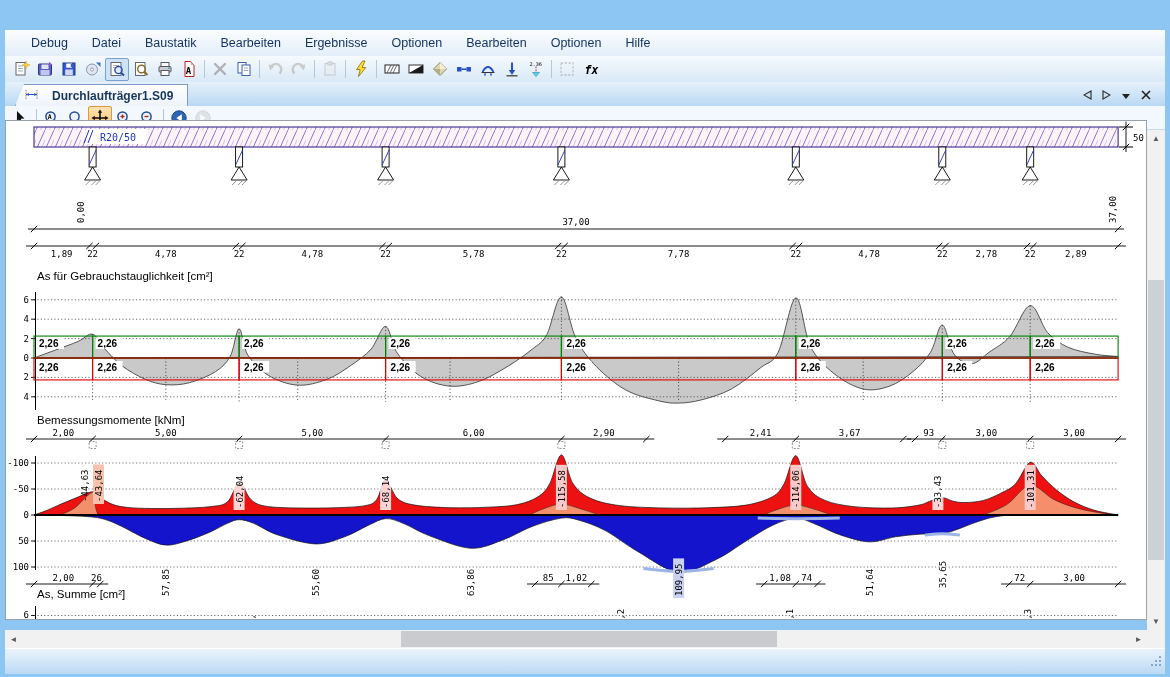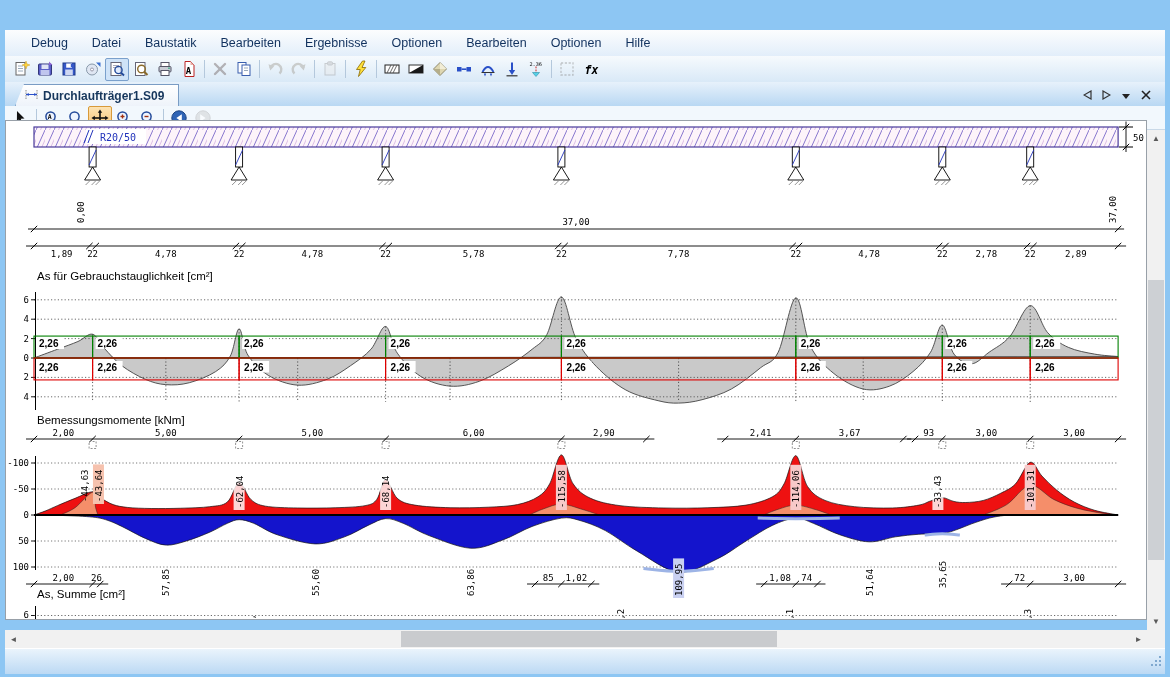--- a/index.html
+++ b/index.html
@@ -24,21 +24,21 @@
       background:linear-gradient(#f6fafd,#d9e9f7);display:flex;align-items:center;padding-left:4px;box-sizing:border-box;}
   .ico{width:22px;height:21px;display:flex;align-items:center;justify-content:center;border:1px solid transparent;border-radius:2px;}
   .ico.disabled{filter:grayscale(.9) opacity(.45);}
   .ico.selected{background:#cfe3f8;border-color:#7aa0cc;}
   .ico.active{background:linear-gradient(#fde3b2,#f7c377);border-color:#d89a3a;}
   .sep{width:1px;height:18px;background:#b4c8dc;margin:0 3px;}
   
   .tabbar{position:absolute;left:5px;top:82px;width:1160px;height:24px;
       background:linear-gradient(#e7f1fb,#b9d8f3);display:flex;align-items:flex-end;}
   .tab{height:21px;margin-left:10px;background:linear-gradient(#ffffff,#eef3fa);
-      border:1px solid #7a9cc4;border-bottom:none;display:flex;align-items:center;gap:4px;
+      border:1px solid #7a9cc4;border-bottom:none;display:flex;align-items:center;gap:13px;
       padding:0 14px 0 8px;clip-path:polygon(9px 0,100% 0,100% 100%,0 100%);
       font-size:12px;font-weight:bold;color:#16365c;}
   .tabctrl{margin-left:auto;display:flex;align-items:center;gap:10px;padding-right:14px;padding-bottom:4px;
       font-size:11px;color:#333;}
   .tabctrl span{cursor:default;}
   
   .viewbar{position:absolute;left:5px;top:106px;width:1160px;height:24px;background:#f2f8fd;
       border-bottom:1px solid #c9d9e8;display:flex;align-items:center;padding-left:4px;box-sizing:border-box;}
   
   .canvas{position:absolute;left:5px;top:120px;width:1142px;height:500px;background:#fff;border:1px solid #98a0a8;box-sizing:border-box;}

